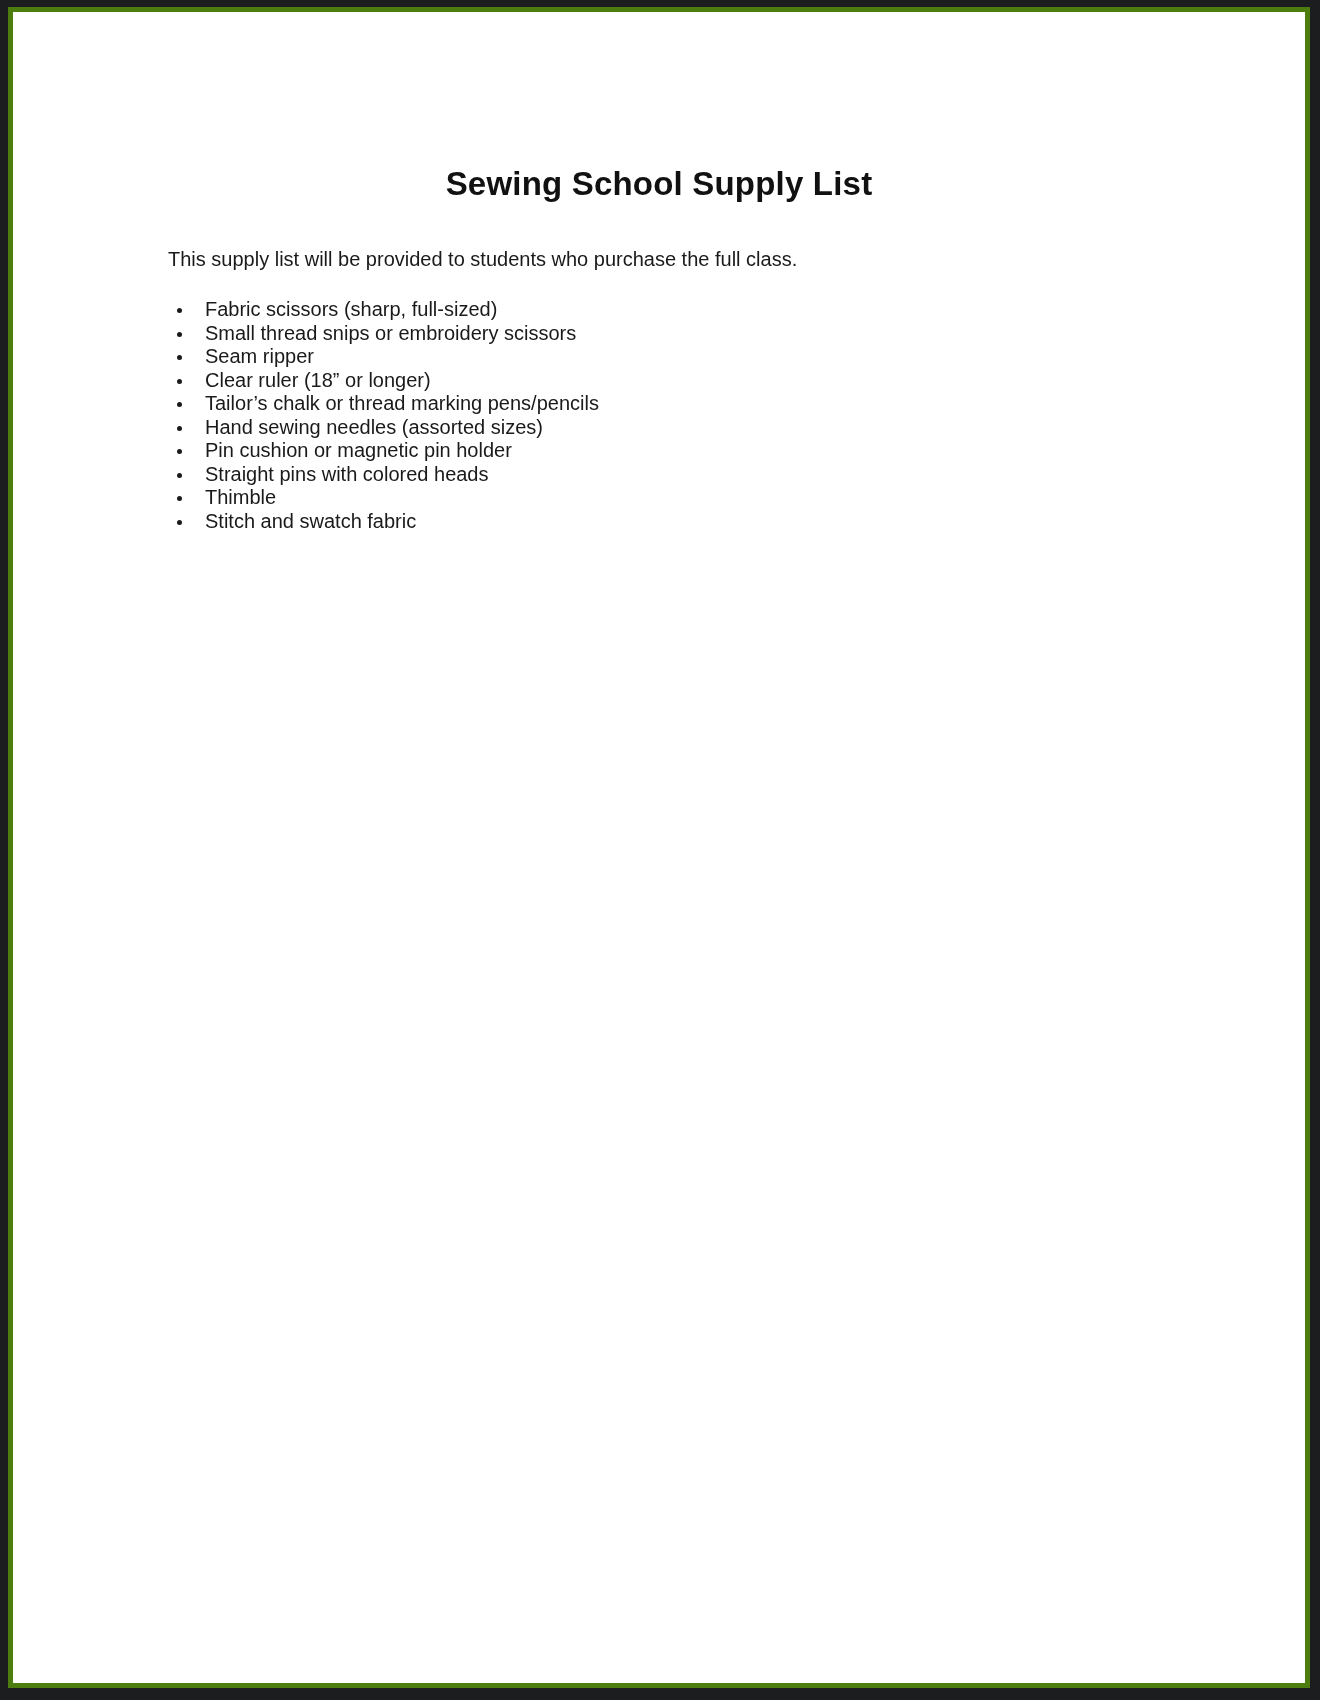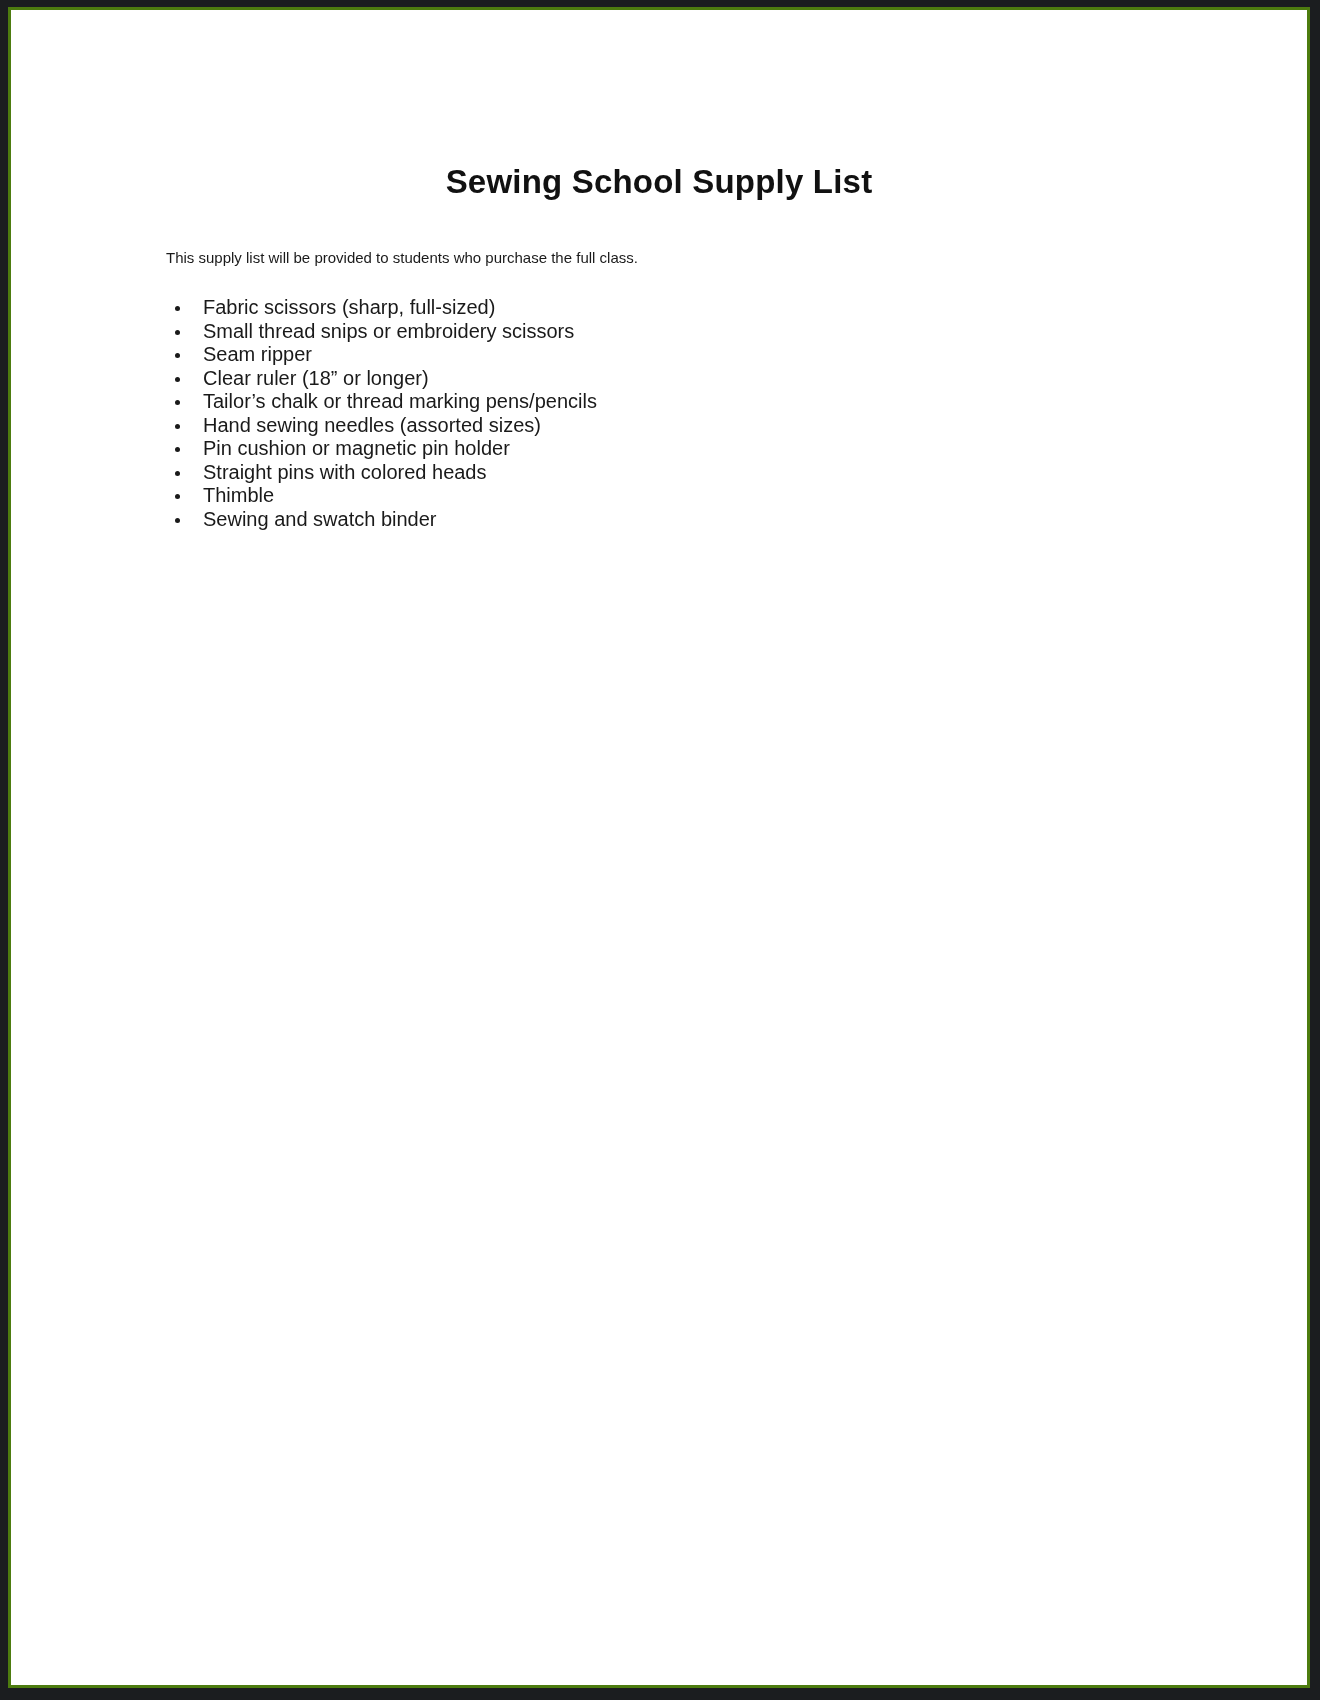--- a/index.html
+++ b/index.html
@@ -14,41 +14,41 @@
     overflow: hidden;
     font-family: "Liberation Sans", sans-serif;
   }
   .page {
     position: absolute;
     left: 8px;
     top: 7px;
     right: 10px;
     bottom: 12px;
     background: #ffffff;
-    border: 3px solid #4d7c0f;
+    border: 5px solid #4d7c0f;
     box-sizing: border-box;
   }
   .content {
     position: relative;
     padding: 0 155px 0 155px;
     color: #1a1a1a;
   }
   .doc-title {
     margin: 0;
     padding-top: 152px;
     text-align: center;
     font-size: 33px;
     line-height: 1.2;
     font-weight: bold;
     color: #111111;
     letter-spacing: 0.2px;
   }
   .intro {
     margin: 44px 0 16px 0;
-    font-size: 15px;
+    font-size: 20px;
     line-height: 23.5px;
   }
   .supply-list {
     list-style: none;
     margin: 27px 0 0 0;
     padding: 0;
   }
   .supply-list li {
     position: relative;
     padding-left: 37px;
@@ -78,16 +78,16 @@
     <ul class="supply-list">
       <li>Fabric scissors (sharp, full-sized)</li>
       <li>Small thread snips or embroidery scissors</li>
       <li>Seam ripper</li>
       <li>Clear ruler (18” or longer)</li>
       <li>Tailor’s chalk or thread marking pens/pencils</li>
       <li>Hand sewing needles (assorted sizes)</li>
       <li>Pin cushion or magnetic pin holder</li>
       <li>Straight pins with colored heads</li>
       <li>Thimble</li>
-      <li>Sewing and swatch binder</li>
+      <li>Stitch and swatch fabric</li>
     </ul>
   </div>
 </div>
 
 </body></html>

